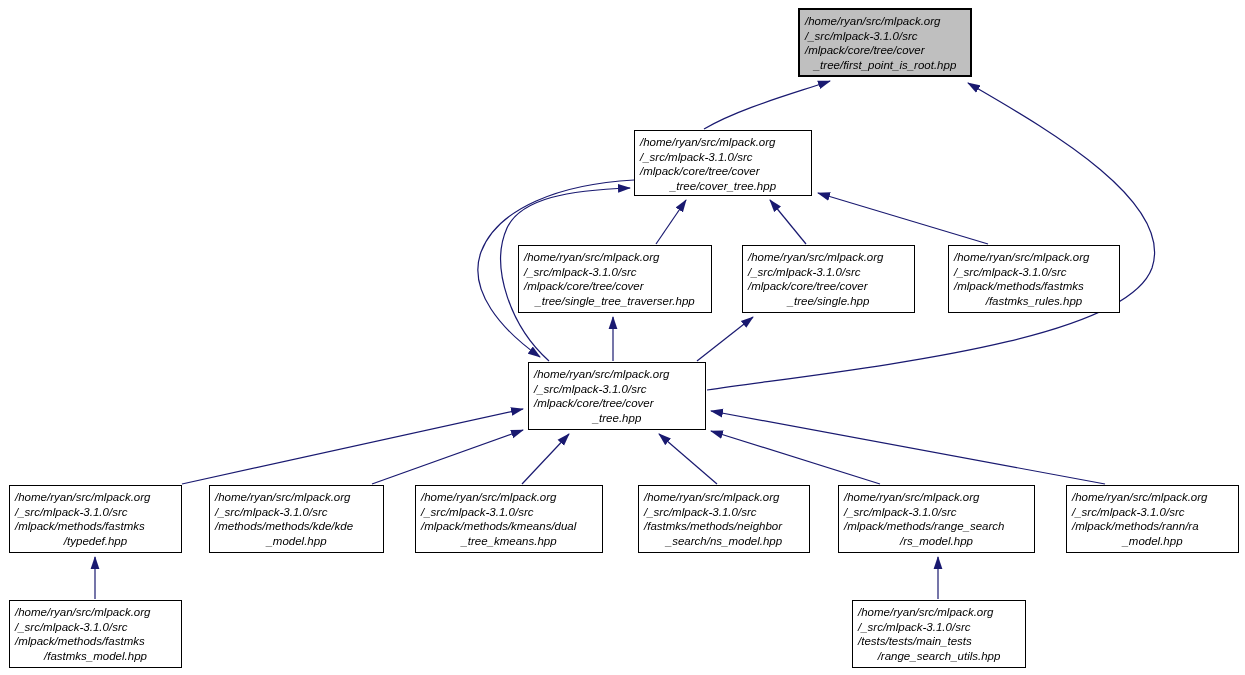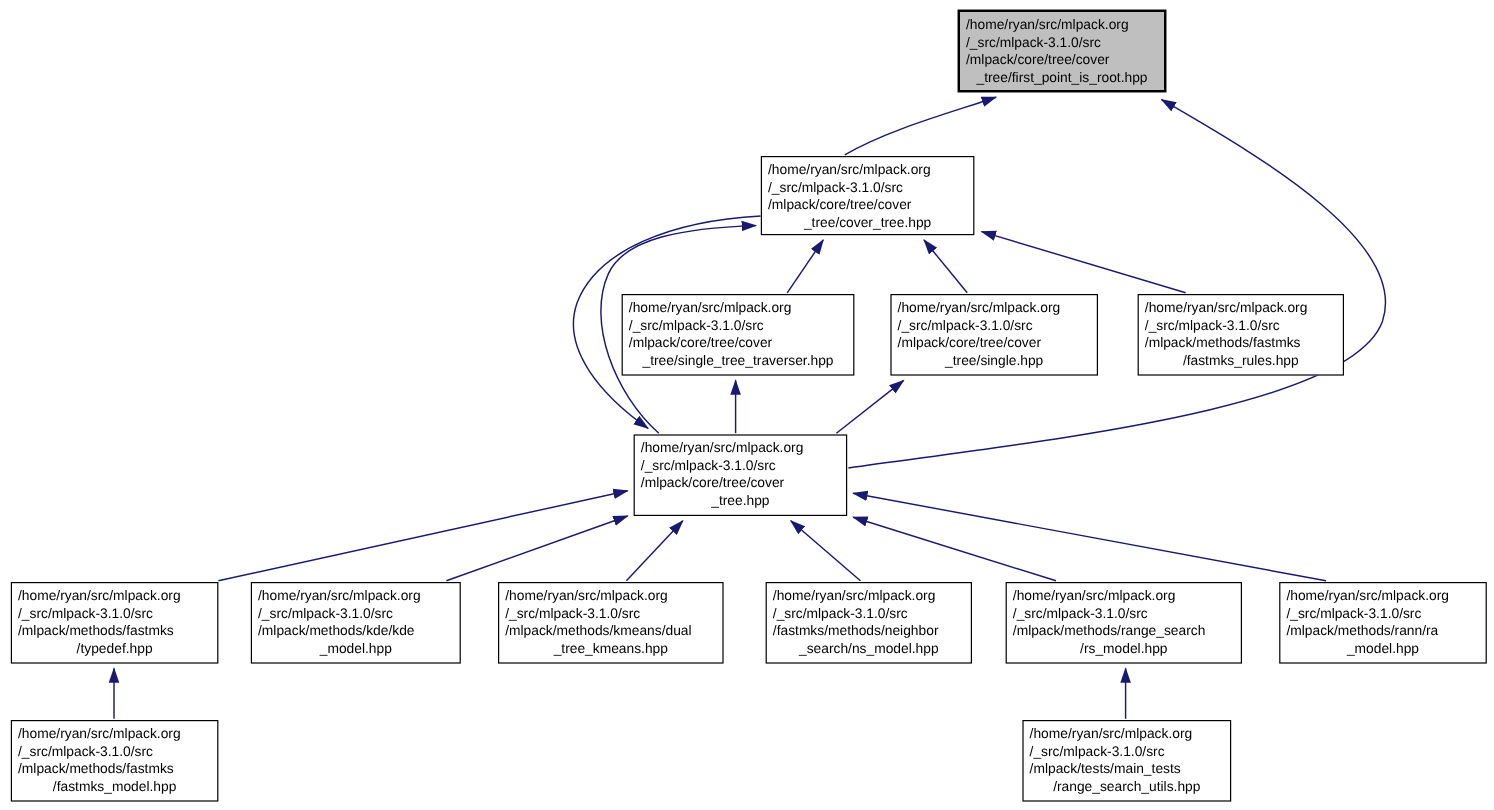--- a/index.html
+++ b/index.html
@@ -23,20 +23,21 @@
     cursor:pointer;
   }
   .gnode.root{
     background:#bfbfbf;
     border-width:2px;
   }
   .gnode .nline{
     white-space:nowrap;
     text-align:left;
     padding:0 5px;
+    font-style:italic;
   }
   .gnode .nline:last-child{
     text-align:center;
   }
 </style>
 </head>
 <body>
 
 <div id="canvas">
   <svg id="edges" width="1245" height="675" viewBox="0 0 1245 675">
@@ -102,21 +103,21 @@
     </div>
     <div class="gnode" style="left: 9px; top: 485px; width: 173px; height: 68px;">
       <div class="nline">/home/ryan/src/mlpack.org</div>
       <div class="nline">/_src/mlpack-3.1.0/src</div>
       <div class="nline">/mlpack/methods/fastmks</div>
       <div class="nline">/typedef.hpp</div>
     </div>
     <div class="gnode" style="left: 209px; top: 485px; width: 175px; height: 68px;">
       <div class="nline">/home/ryan/src/mlpack.org</div>
       <div class="nline">/_src/mlpack-3.1.0/src</div>
-      <div class="nline">/mlpack/methods/kde/kde</div>
+      <div class="nline">/methods/methods/kde/kde</div>
       <div class="nline">_model.hpp</div>
     </div>
     <div class="gnode" style="left: 415px; top: 485px; width: 188px; height: 68px;">
       <div class="nline">/home/ryan/src/mlpack.org</div>
       <div class="nline">/_src/mlpack-3.1.0/src</div>
       <div class="nline">/mlpack/methods/kmeans/dual</div>
       <div class="nline">_tree_kmeans.hpp</div>
     </div>
     <div class="gnode" style="left: 638px; top: 485px; width: 172px; height: 68px;">
       <div class="nline">/home/ryan/src/mlpack.org</div>
@@ -138,16 +139,16 @@
     </div>
     <div class="gnode" style="left: 9px; top: 600px; width: 173px; height: 68px;">
       <div class="nline">/home/ryan/src/mlpack.org</div>
       <div class="nline">/_src/mlpack-3.1.0/src</div>
       <div class="nline">/mlpack/methods/fastmks</div>
       <div class="nline">/fastmks_model.hpp</div>
     </div>
     <div class="gnode" style="left: 852px; top: 600px; width: 174px; height: 68px;">
       <div class="nline">/home/ryan/src/mlpack.org</div>
       <div class="nline">/_src/mlpack-3.1.0/src</div>
-      <div class="nline">/mlpack/tests/main_tests</div>
+      <div class="nline">/tests/tests/main_tests</div>
       <div class="nline">/range_search_utils.hpp</div>
     </div>
   </div>
 
 </body></html>

